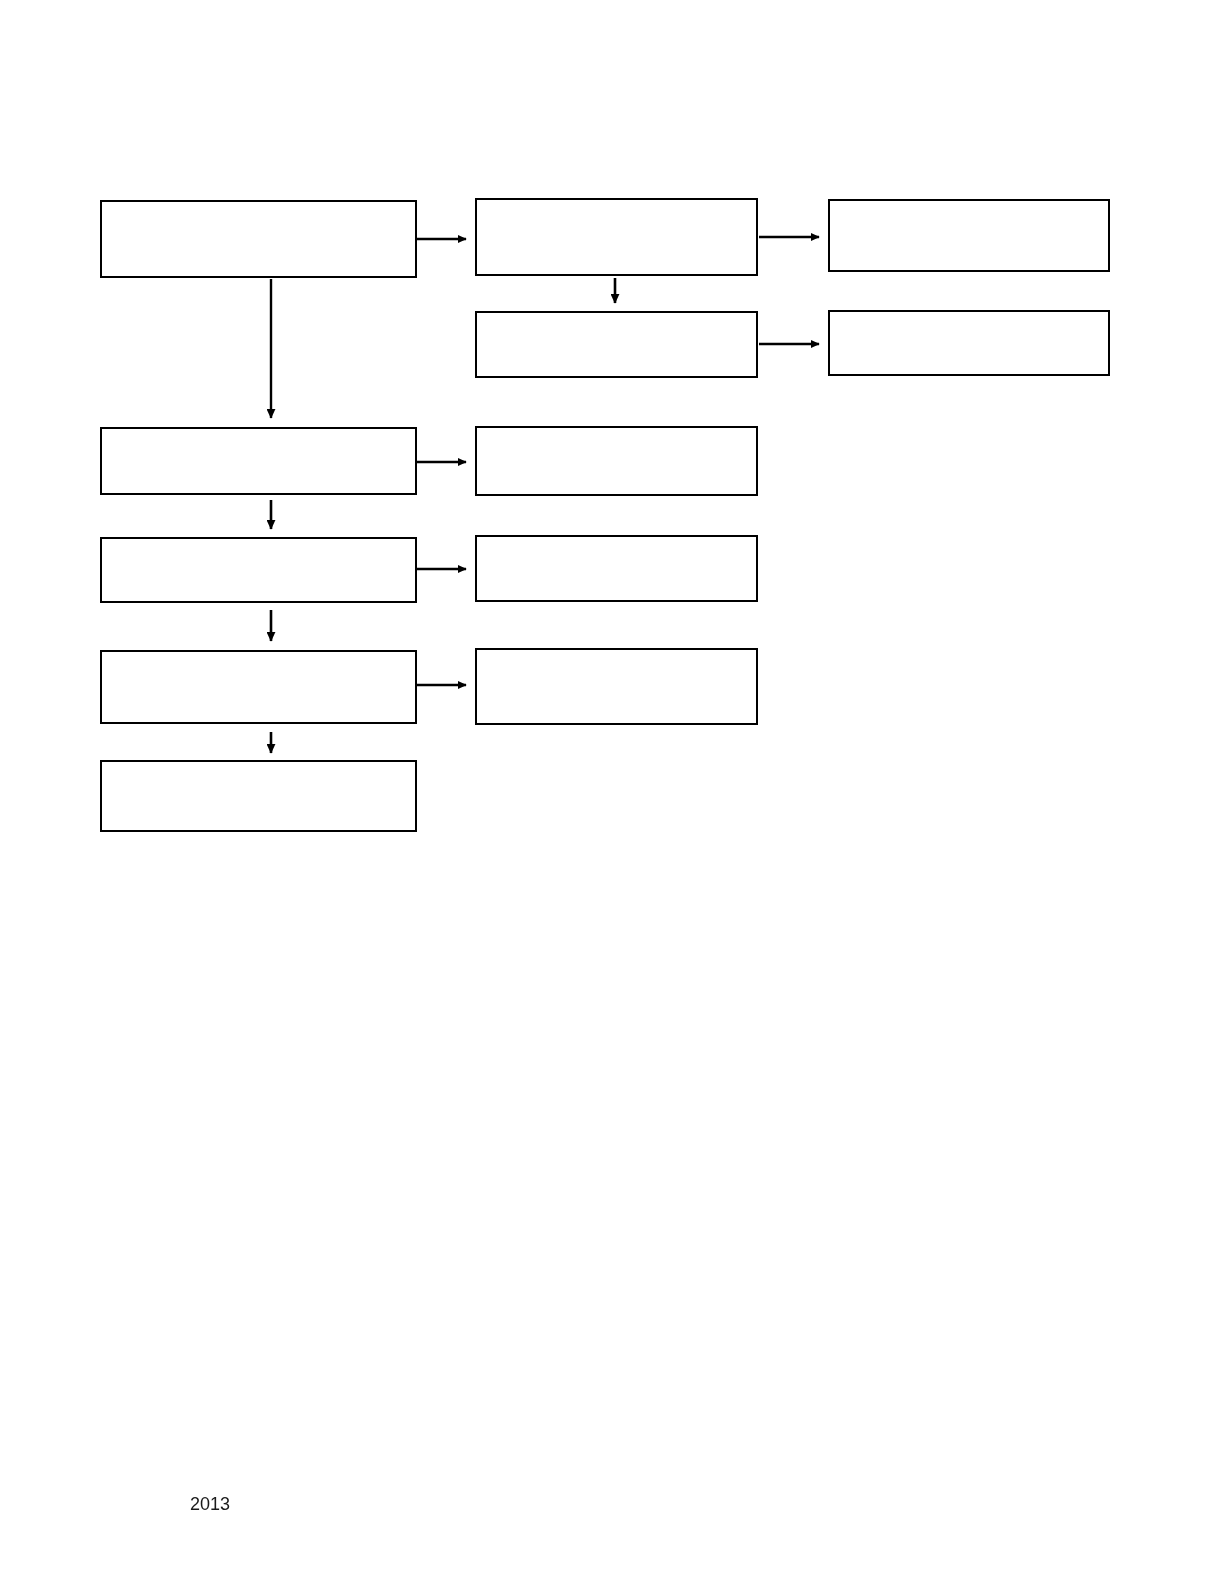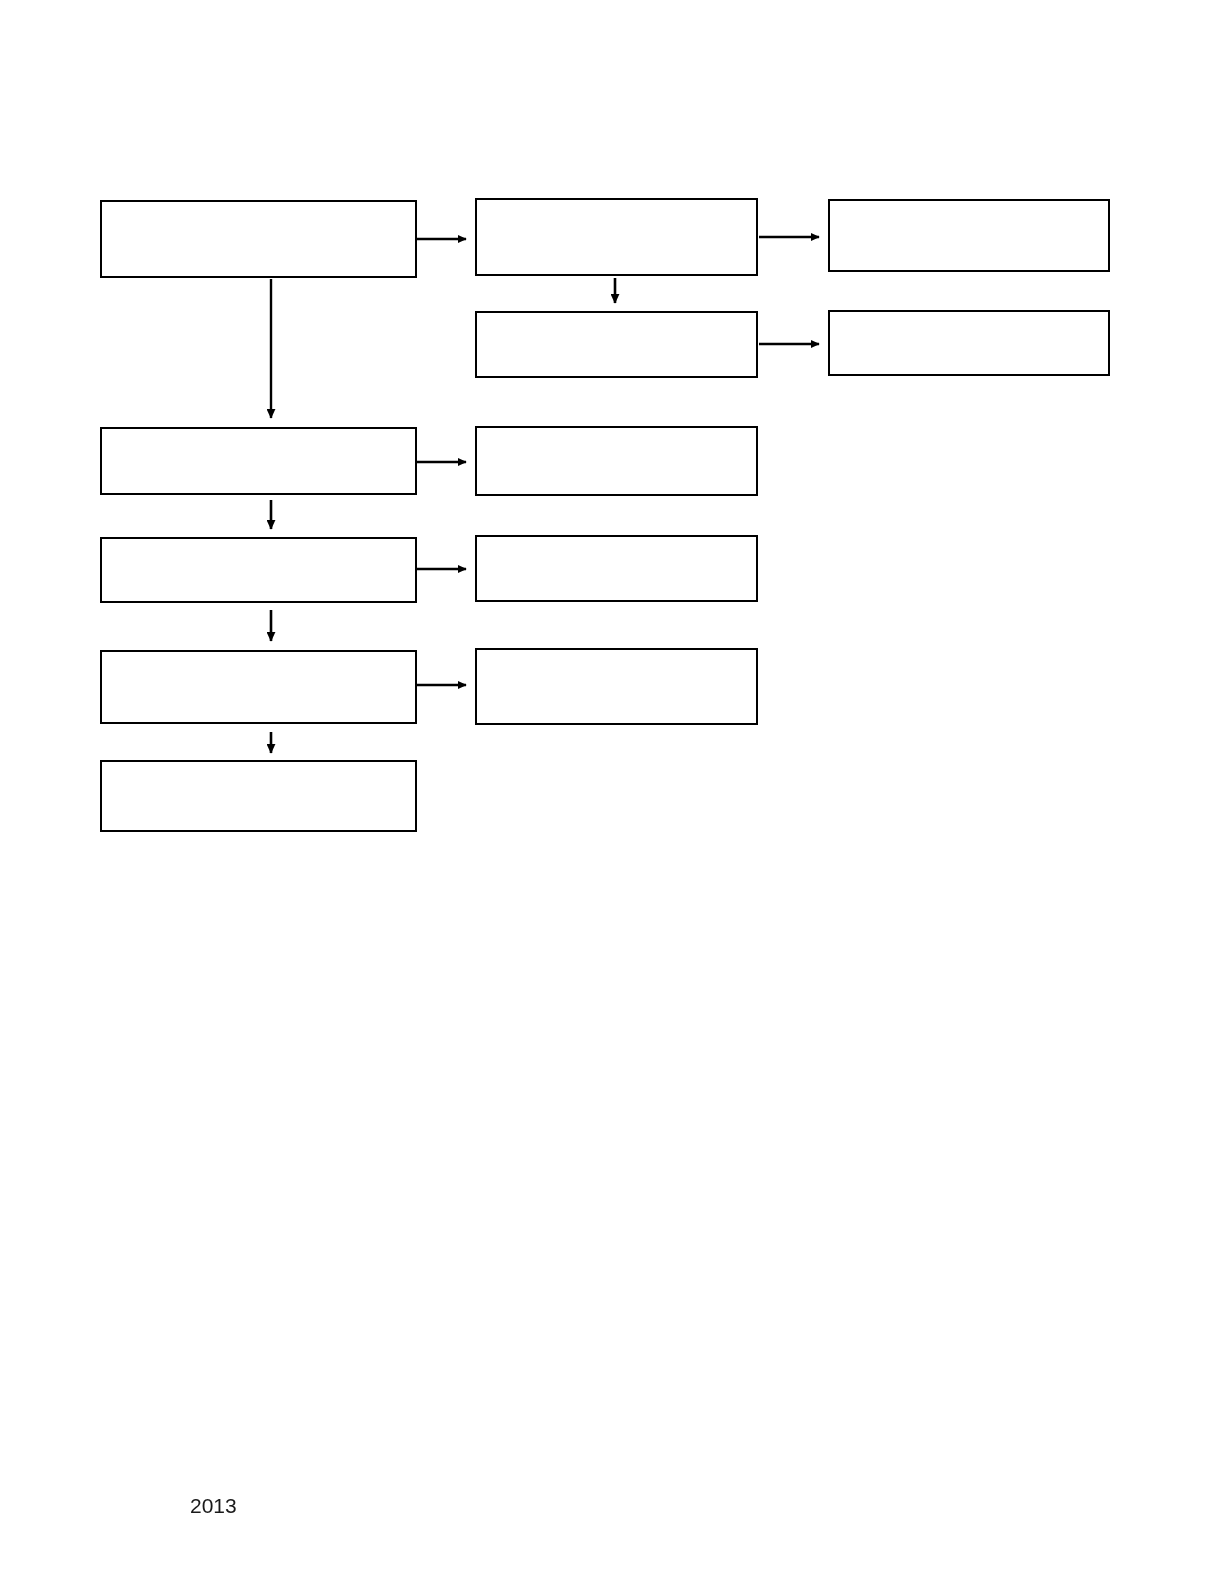--- a/index.html
+++ b/index.html
@@ -40,21 +40,21 @@
     font-size: 14px;
     color: #000000;
     line-height: 1.3;
     padding: 6px 8px;
     white-space: pre-wrap;
     overflow: hidden;
   }
 
   .footer-text {
     position: absolute;
-    font-size: 21px;
+    font-size: 18px;
     color: #1a1a1a;
     font-family: "Liberation Sans", sans-serif;
     white-space: pre;
   }
 </style>
 </head>
 <body>
 
 <div class="page">
 

